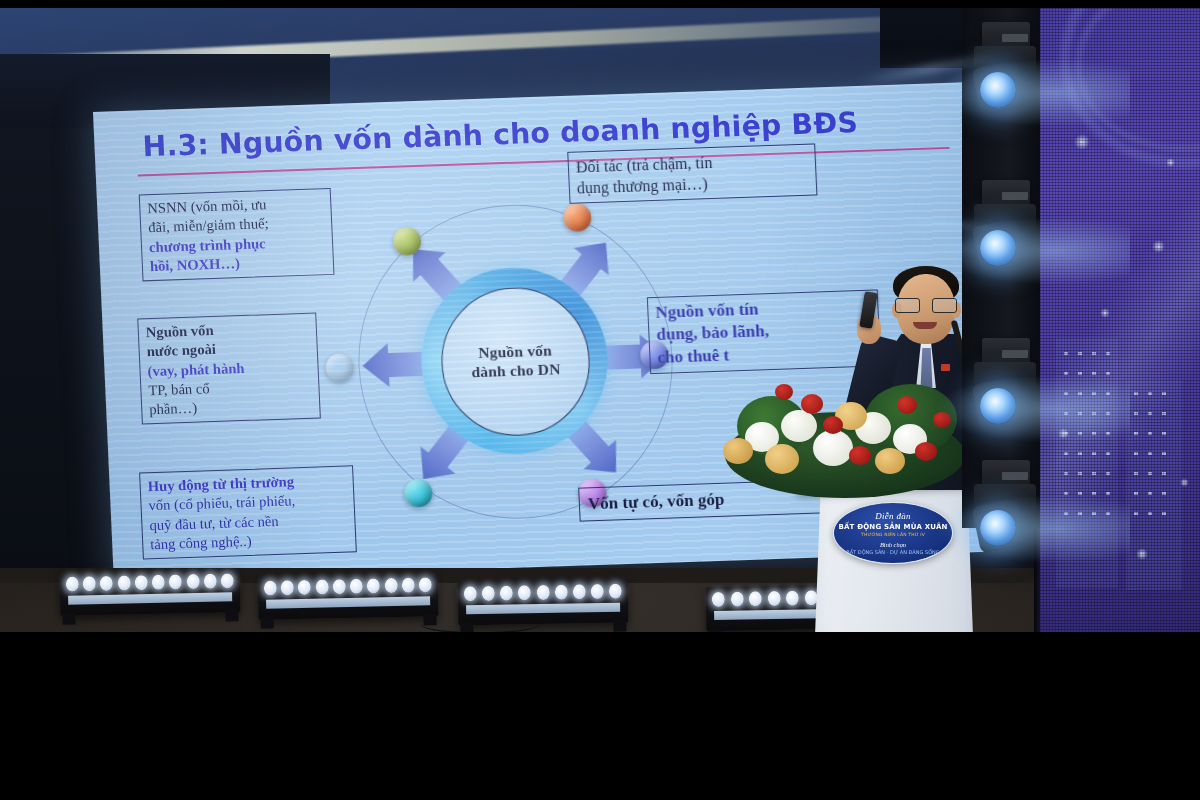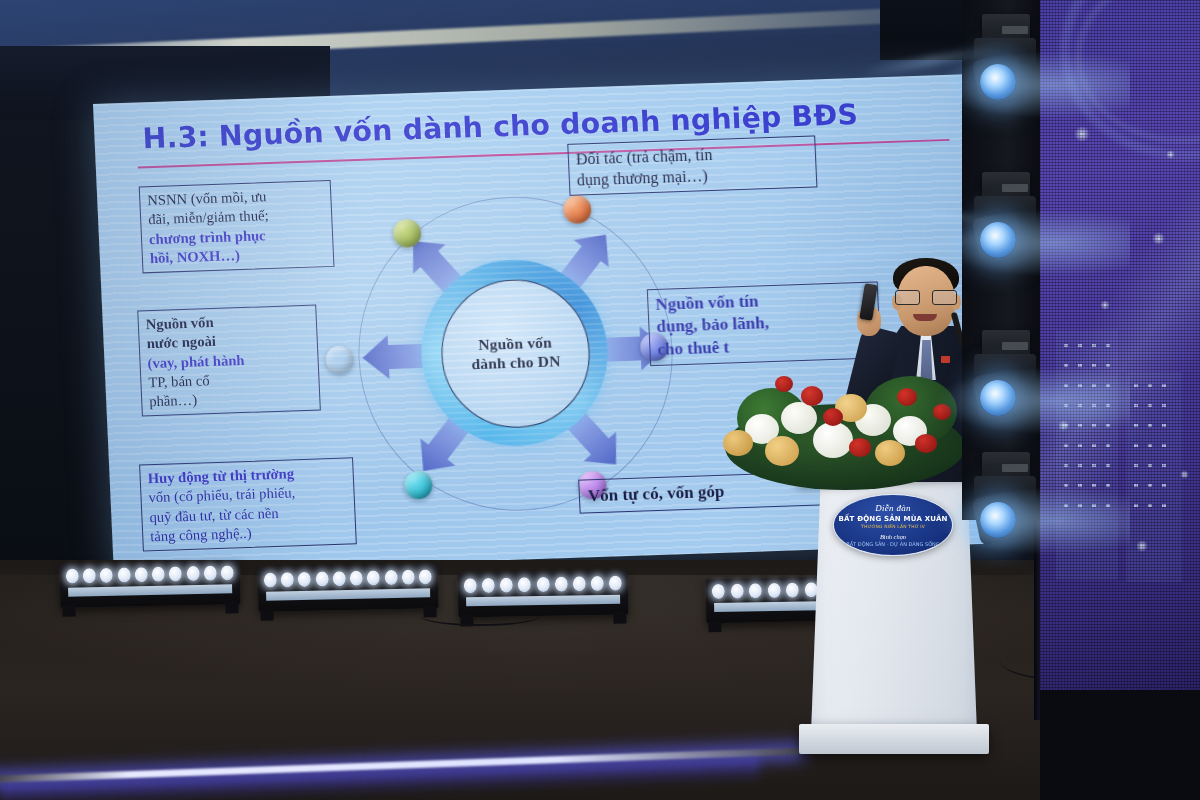--- a/index.html
+++ b/index.html
@@ -1,18 +1,18 @@
 <!DOCTYPE html>
 <html><head>
 <meta charset="utf-8">
 <style>
   html,body{margin:0;padding:0;background:#000;}
   body{width:1200px;height:800px;overflow:hidden;font-family:"Liberation Serif",serif;}
-  #stage{position:relative;width:1200px;height:800px;overflow:hidden;
-         background:#0d1018;}
+  #stage{position:relative;width:1200px;height:624px;overflow:hidden;
+         background:#0d1018;margin-top:8px;}
 
   
   .ceiling{position:absolute;left:0;top:0;width:1200px;height:120px;
     background:linear-gradient(175deg,#2d4474 0%,#27395f 40%,#141c2e 100%);}
   .ceiling-strip{position:absolute;left:-40px;top:28px;width:1000px;height:15px;
     background:linear-gradient(90deg,rgba(210,215,210,.15),#d8dcd2 28%,#aab0a6 60%,rgba(150,160,150,.2));
     transform:rotate(-2.6deg);filter:blur(1.1px);opacity:.95;}
   .ceiling-dark{position:absolute;left:0;top:46px;width:330px;height:120px;
     background:linear-gradient(180deg,#141b2b,#0a0d15);}
   .wall-left{position:absolute;left:0;top:120px;width:110px;height:530px;

